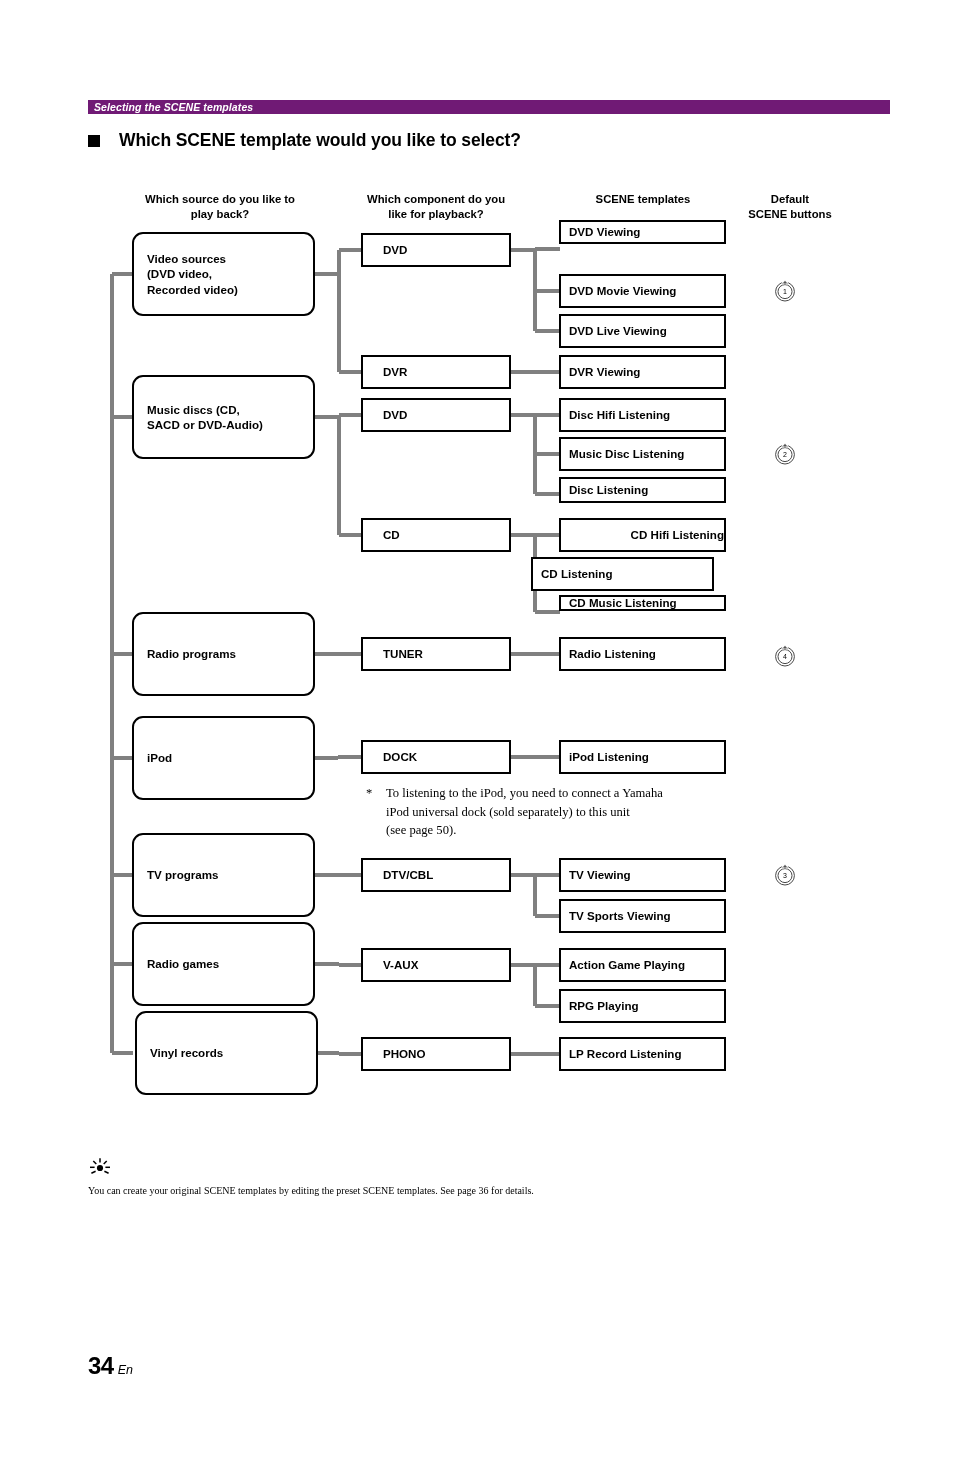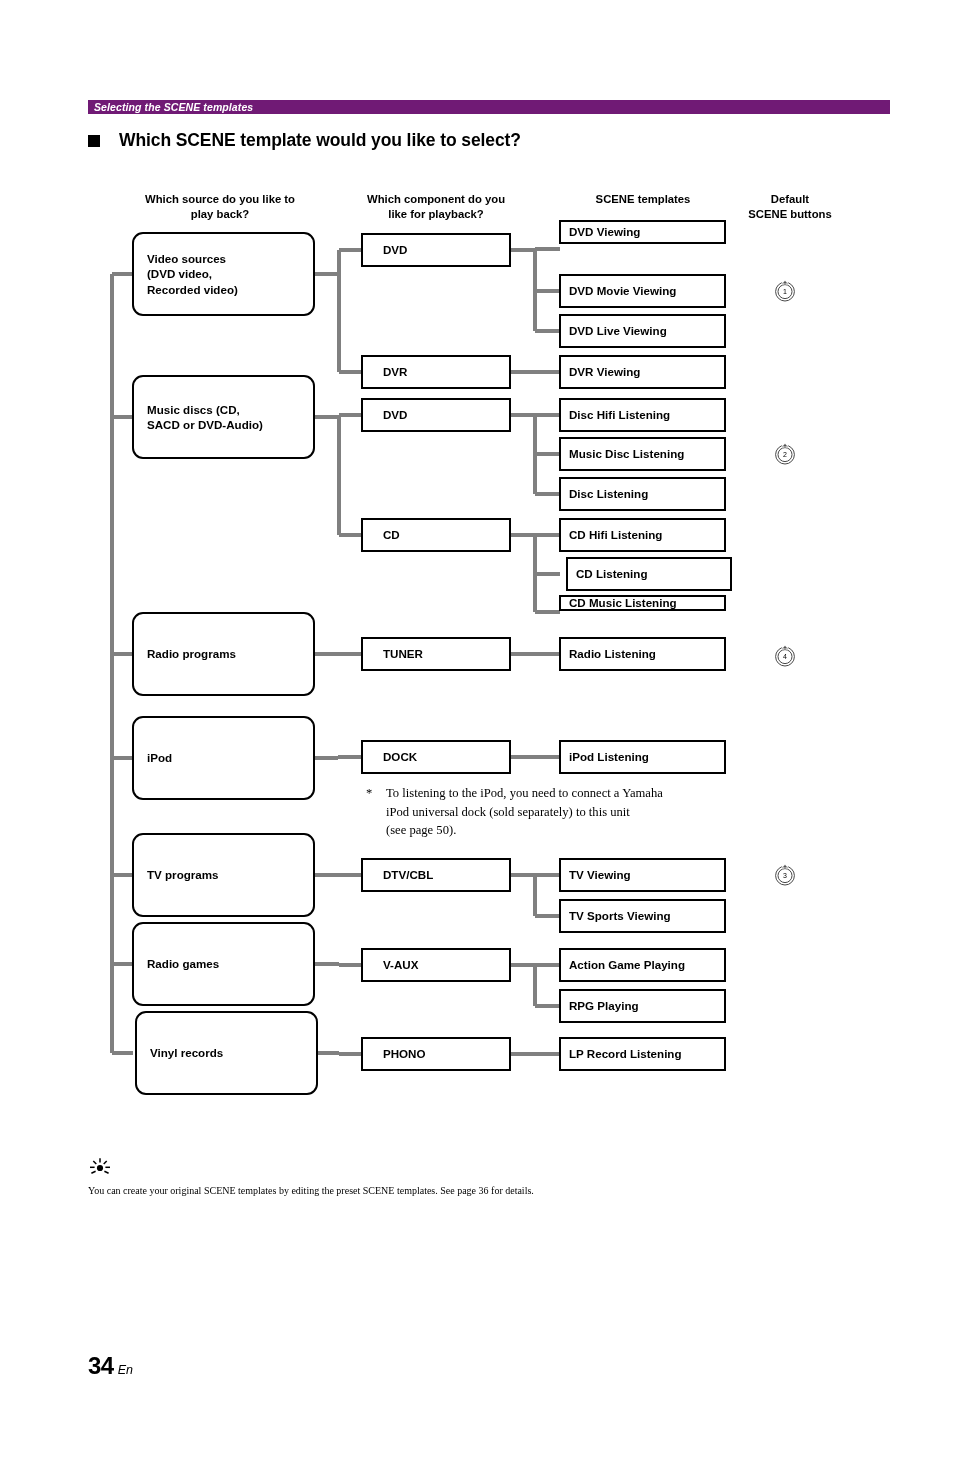--- a/index.html
+++ b/index.html
@@ -275,23 +275,23 @@
     <div class="node component" style="left: 361px; top: 740px; width: 150px; height: 34px;"><span>DOCK</span></div>
     <div class="node component" style="left: 361px; top: 858px; width: 150px; height: 34px;"><span>DTV/CBL</span></div>
     <div class="node component" style="left: 361px; top: 948px; width: 150px; height: 34px;"><span>V-AUX</span></div>
     <div class="node component" style="left: 361px; top: 1037px; width: 150px; height: 34px;"><span>PHONO</span></div>
     <div class="node template" style="left: 559px; top: 220px; width: 167px; height: 24px;"><span>DVD Viewing</span></div>
     <div class="node template" style="left: 559px; top: 274px; width: 167px; height: 34px;"><span>DVD Movie Viewing</span></div>
     <div class="node template" style="left: 559px; top: 314px; width: 167px; height: 34px;"><span>DVD Live Viewing</span></div>
     <div class="node template" style="left: 559px; top: 355px; width: 167px; height: 34px; text-align: right;"><span>DVR Viewing</span></div>
     <div class="node template" style="left: 559px; top: 398px; width: 167px; height: 34px;"><span>Disc Hifi Listening</span></div>
     <div class="node template" style="left: 559px; top: 437px; width: 167px; height: 34px;"><span>Music Disc Listening</span></div>
-    <div class="node template" style="left: 559px; top: 477px; width: 167px; height: 34px;"><span>Disc Listening</span></div>
-    <div class="node template" style="left: 559px; top: 518px; width: 167px; height: 34px;"><span>CD Hifi Listening</span></div>
-    <div class="node template" style="left: 566px; top: 557px; width: 166px; height: 34px;"><span>CD Listening</span></div>
+    <div class="node template" style="left: 559px; top: 477px; width: 167px; height: 26px;"><span>Disc Listening</span></div>
+    <div class="node template" style="left: 559px; top: 518px; width: 167px; height: 34px; justify-content: flex-end;"><span>CD Hifi Listening</span></div>
+    <div class="node template" style="left: 531px; top: 557px; width: 183px; height: 34px;"><span>CD Listening</span></div>
     <div class="node template" style="left: 559px; top: 595px; width: 167px; height: 16px;"><span>CD Music Listening</span></div>
     <div class="node template" style="left: 559px; top: 637px; width: 167px; height: 34px;"><span>Radio Listening</span></div>
     <div class="node template" style="left: 559px; top: 740px; width: 167px; height: 34px;"><span>iPod Listening</span></div>
     <div class="node template" style="left: 559px; top: 858px; width: 167px; height: 34px;"><span>TV Viewing</span></div>
     <div class="node template" style="left: 559px; top: 899px; width: 167px; height: 34px;"><span>TV Sports Viewing</span></div>
     <div class="node template" style="left: 559px; top: 948px; width: 167px; height: 34px;"><span>Action Game Playing</span></div>
     <div class="node template" style="left: 559px; top: 989px; width: 167px; height: 34px;"><span>RPG Playing</span></div>
     <div class="node template" style="left: 559px; top: 1037px; width: 167px; height: 34px;"><span>LP Record Listening</span></div>
     <div class="scene-btn" style="left: 774px; top: 280px;"><svg viewBox="0 0 22 22" width="22" height="22" xmlns="http://www.w3.org/2000/svg">
         <circle cx="11" cy="11.6" r="9.4" fill="none" stroke="#4a4a4a" stroke-width="1"></circle>

